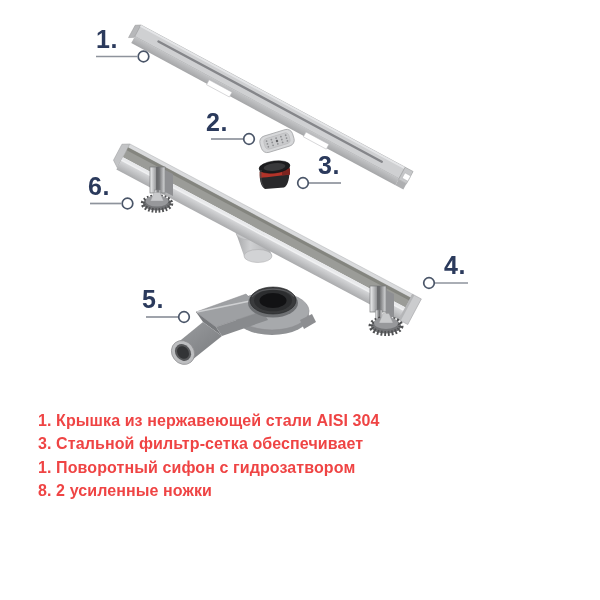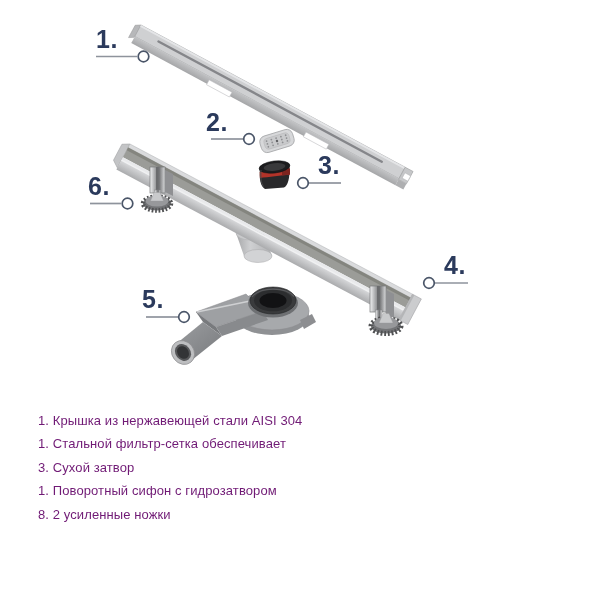--- a/index.html
+++ b/index.html
@@ -10,21 +10,21 @@
   .stage{position:absolute;left:0;top:0;width:600px;height:600px;}
   svg.diagram{position:absolute;left:0;top:0;}
   .callout{
     position:absolute;font-size:25px;font-weight:800;color:#2b3a5c;
     line-height:1;letter-spacing:0.5px;
   }
   .legend{
     position:absolute;left:38px;top:409px;width:520px;
   }
   .legend-line{
-    font-size:13px;font-weight:400;color:#701a75;line-height:23.4px;
+    font-size:16px;font-weight:700;color:#ef4444;line-height:23.4px;
     letter-spacing:0.1px;white-space:nowrap;
   }
 </style>
 </head>
 <body>
 
 <div class="stage">
 
   <svg class="diagram" width="600" height="405" viewBox="0 0 600 405">
     <defs>
@@ -178,19 +178,18 @@
 
   <div class="callout" style="left:96px;top:27px;">1.</div>
   <div class="callout" style="left:206px;top:110px;">2.</div>
   <div class="callout" style="left:318px;top:153px;">3.</div>
   <div class="callout" style="left:444px;top:253px;">4.</div>
   <div class="callout" style="left:142px;top:287px;">5.</div>
   <div class="callout" style="left:88px;top:174px;">6.</div>
 
   <div class="legend">
     <div class="legend-line">1. Крышка из нержавеющей стали AISI 304</div>
-    <div class="legend-line">1. Стальной фильтр-сетка обеспечивает</div>
-    <div class="legend-line">3. Сухой затвор</div>
+    <div class="legend-line">3. Стальной фильтр-сетка обеспечивает</div>
     <div class="legend-line">1. Поворотный сифон с гидрозатвором</div>
     <div class="legend-line">8. 2 усиленные ножки</div>
   </div>
 
 </div>
 
 </body></html>

